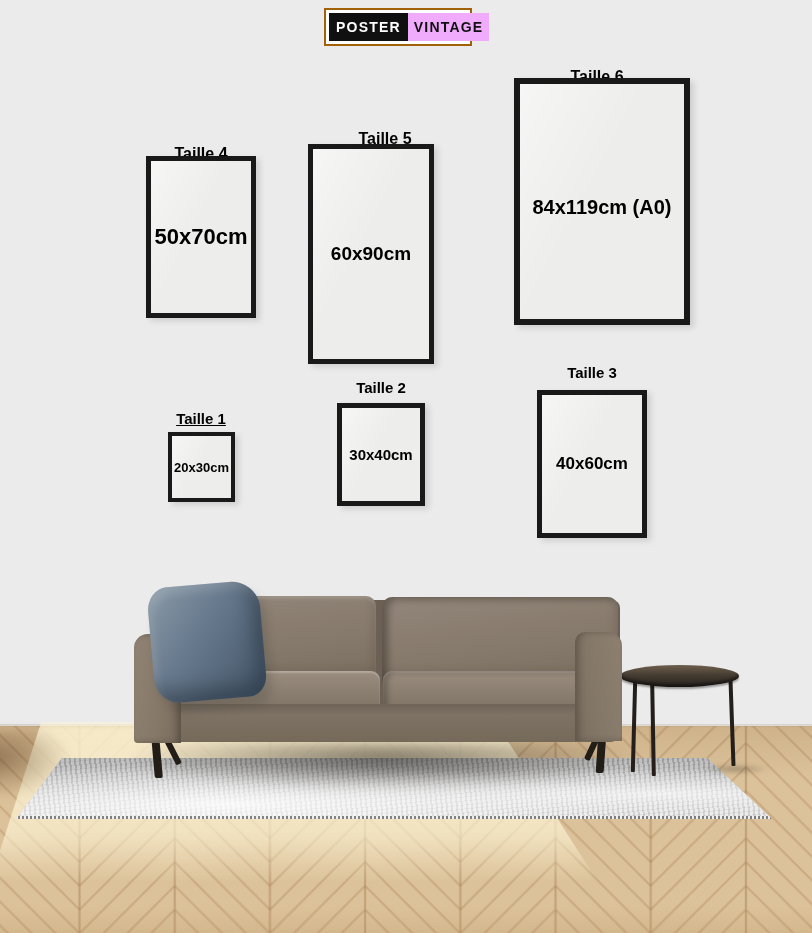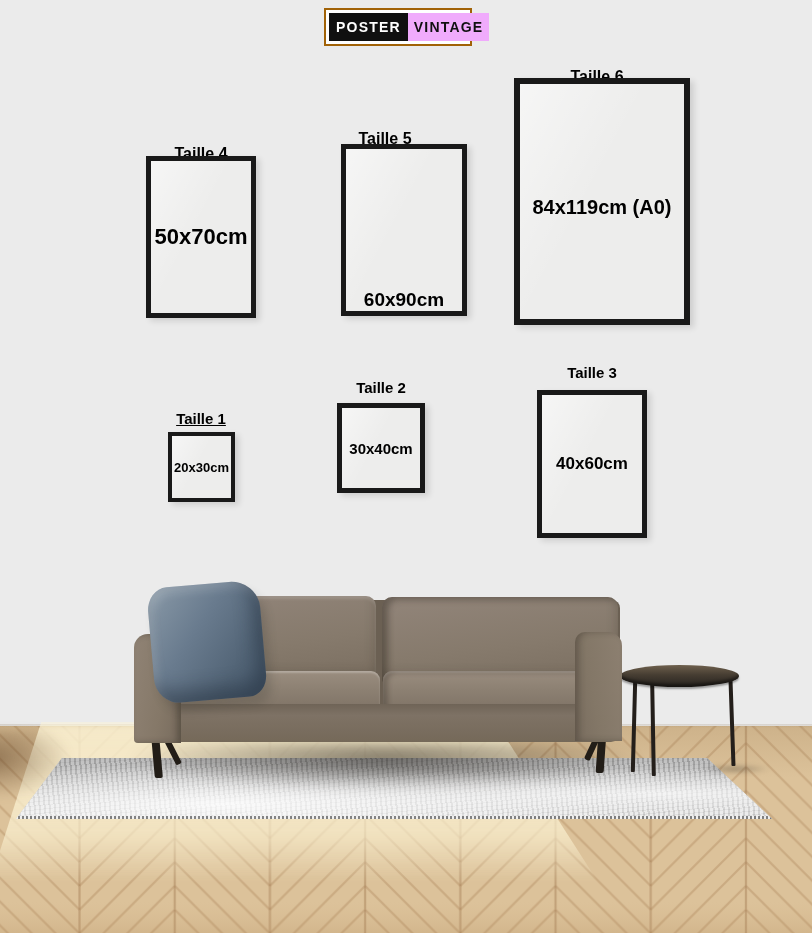--- a/index.html
+++ b/index.html
@@ -34,27 +34,27 @@
     border:5px solid #191919;
     background:
       linear-gradient(118deg, rgba(255,255,255,0.5) 0%, rgba(255,255,255,0) 45%),
       #ededec;
     display:flex;align-items:center;justify-content:center;
     box-shadow:4px 3px 6px rgba(0,0,0,0.12);
   }
   .frame .dim{font-weight:700;color:#000;white-space:nowrap;}
   .f4{left:146px;top:156px;width:110px;height:162px;}
   .f4 .dim{font-size:22px;text-align:right;}
-  .f5{left:341px;top:144px;width:126px;height:172px;align-items:flex-end;}
+  .f5{left:308px;top:144px;width:126px;height:220px;}
   .f5 .dim{font-size:19px;}
   .f6{left:514px;top:78px;width:176px;height:247px;border-width:6px;}
   .f6 .dim{font-size:20px;margin-top:11px;}
   .f1{left:168px;top:432px;width:67px;height:70px;border-width:4px;}
   .f1 .dim{font-size:13px;}
-  .f2{left:337px;top:403px;width:88px;height:90px;}
+  .f2{left:337px;top:403px;width:88px;height:103px;}
   .f2 .dim{font-size:15px;}
   .f3{left:537px;top:390px;width:110px;height:148px;}
   .f3 .dim{font-size:17px;}
   
   .scene{position:absolute;inset:0;pointer-events:none;}
   .floor-svg{position:absolute;left:0;top:726px;}
   .sun-patch{
     position:absolute;left:-10px;top:722px;width:640px;height:160px;
     clip-path:polygon(8% 0,79% 0,95% 100%,0 100%);
     background:linear-gradient(180deg,rgba(253,244,213,0.85) 0%,rgba(253,244,213,0.65) 70%,rgba(253,244,213,0) 100%);

